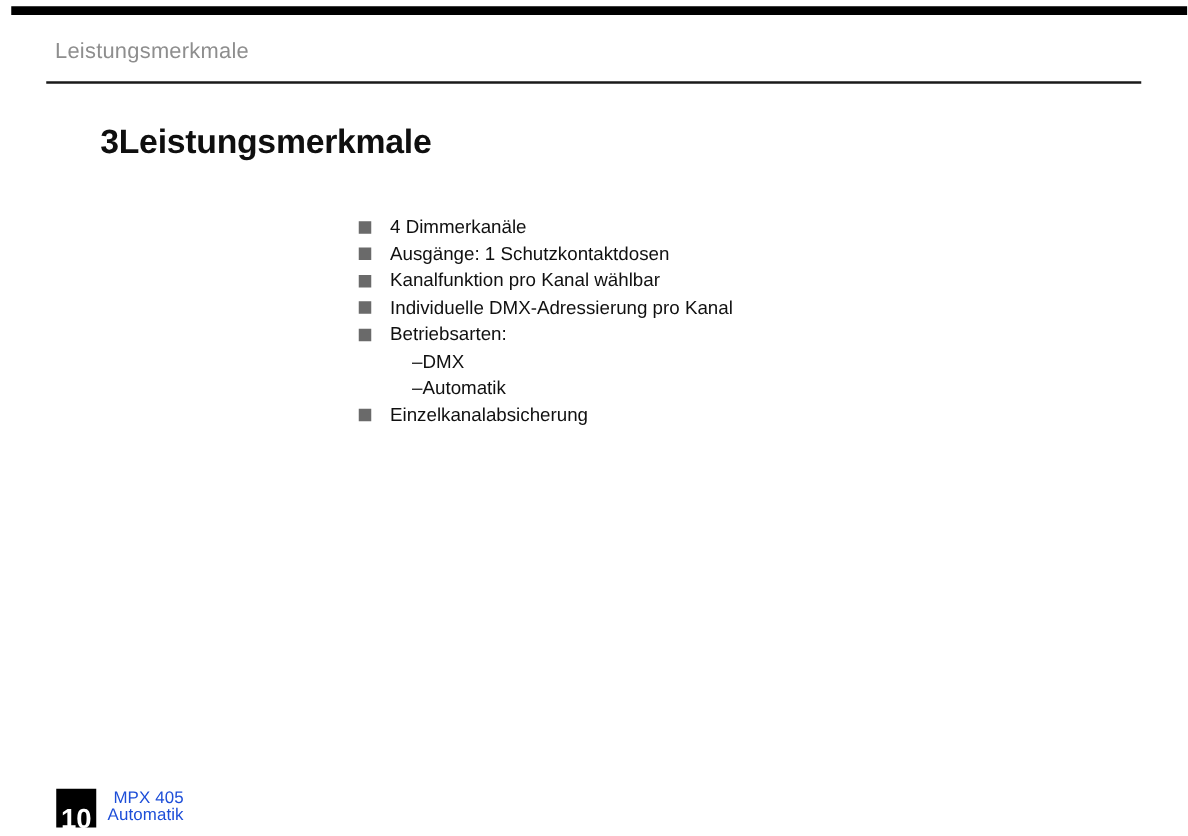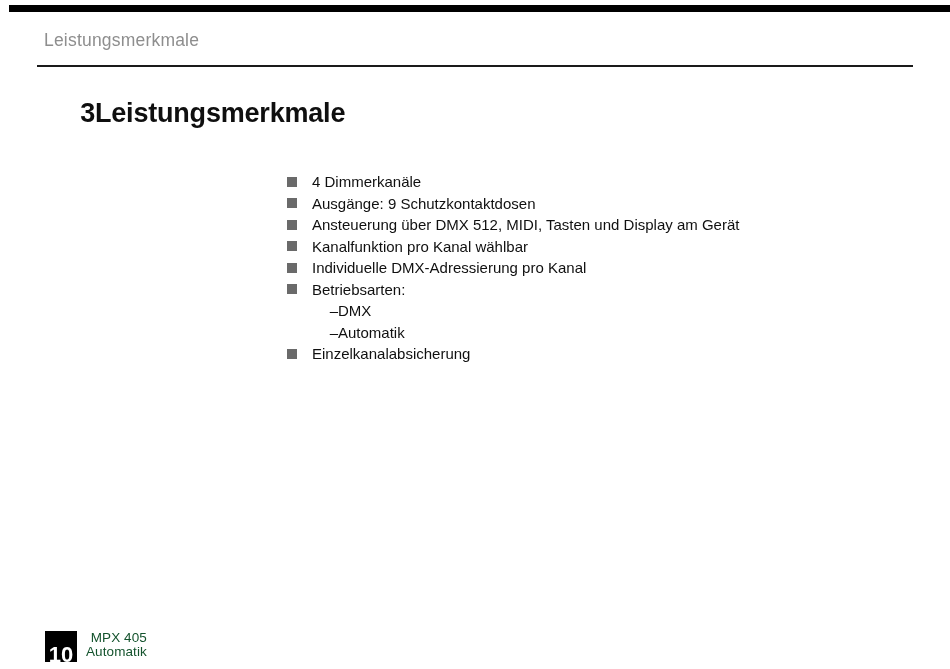--- a/index.html
+++ b/index.html
@@ -103,21 +103,21 @@
     justify-content: center;
     padding-top: 16px;
     box-sizing: border-box;
   }
   .product {
     position: absolute;
     left: 86px;
     top: 631px;
     font-size: 13.5px;
     line-height: 13.8px;
-    color: #14532d;
+    color: #1d4ed8;
     letter-spacing: 0.1px;
   }
 </style>
 </head>
 <body>
 
 <div class="page">
 
   <div class="top-bar"></div>
 
@@ -134,27 +134,23 @@
 
   <div class="feature-list">
 
     <div class="li">
       <span class="sq"></span>
       <span class="li-text">4 Dimmerkanäle</span>
     </div>
 
     <div class="li">
       <span class="sq"></span>
-      <span class="li-text">Ausgänge: 9 Schutzkontaktdosen</span>
+      <span class="li-text">Ausgänge: 1 Schutzkontaktdosen</span>
     </div>
 
-    <div class="li">
-      <span class="sq"></span>
-      <span class="li-text">Ansteuerung über DMX 512, MIDI, Tasten und Display am Gerät</span>
-    </div>
 
     <div class="li">
       <span class="sq"></span>
       <span class="li-text">Kanalfunktion pro Kanal wählbar</span>
     </div>
 
     <div class="li">
       <span class="sq"></span>
       <span class="li-text">Individuelle DMX-Adressierung pro Kanal</span>
     </div>

